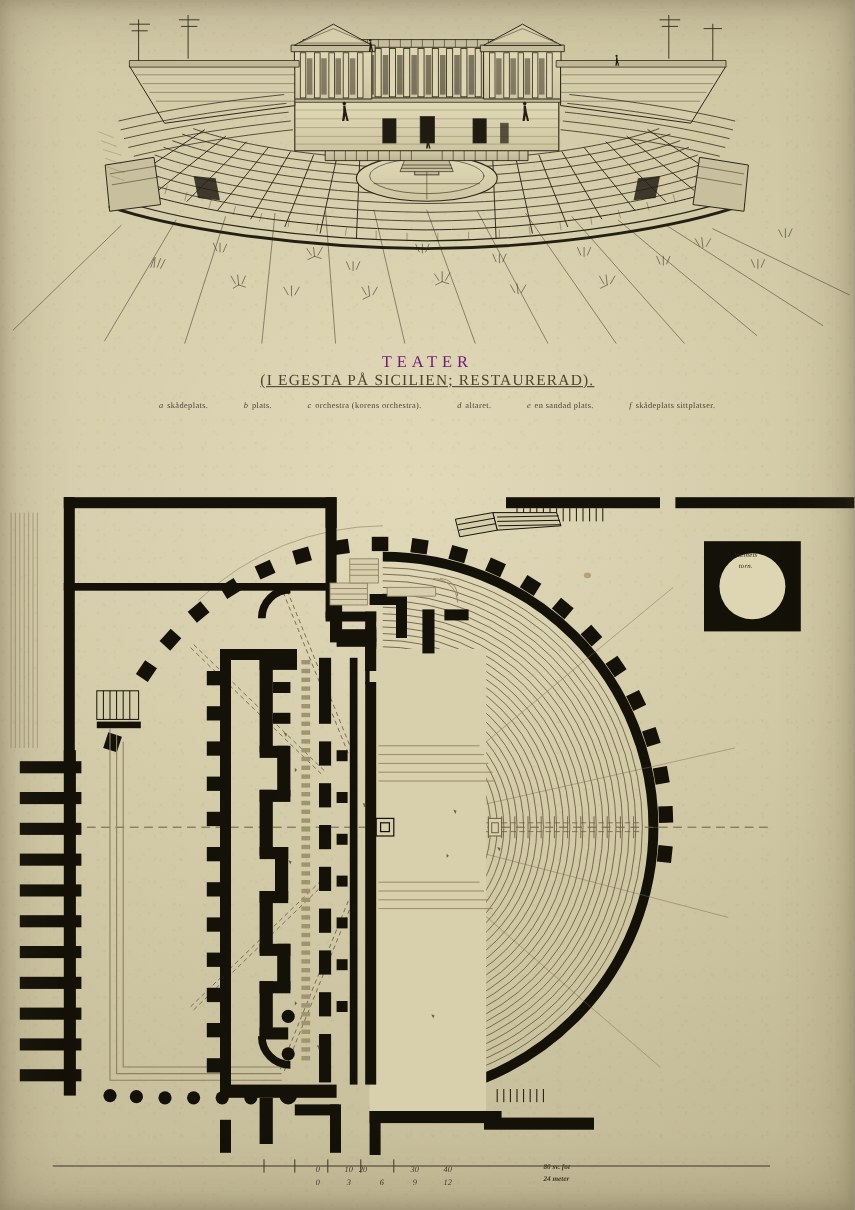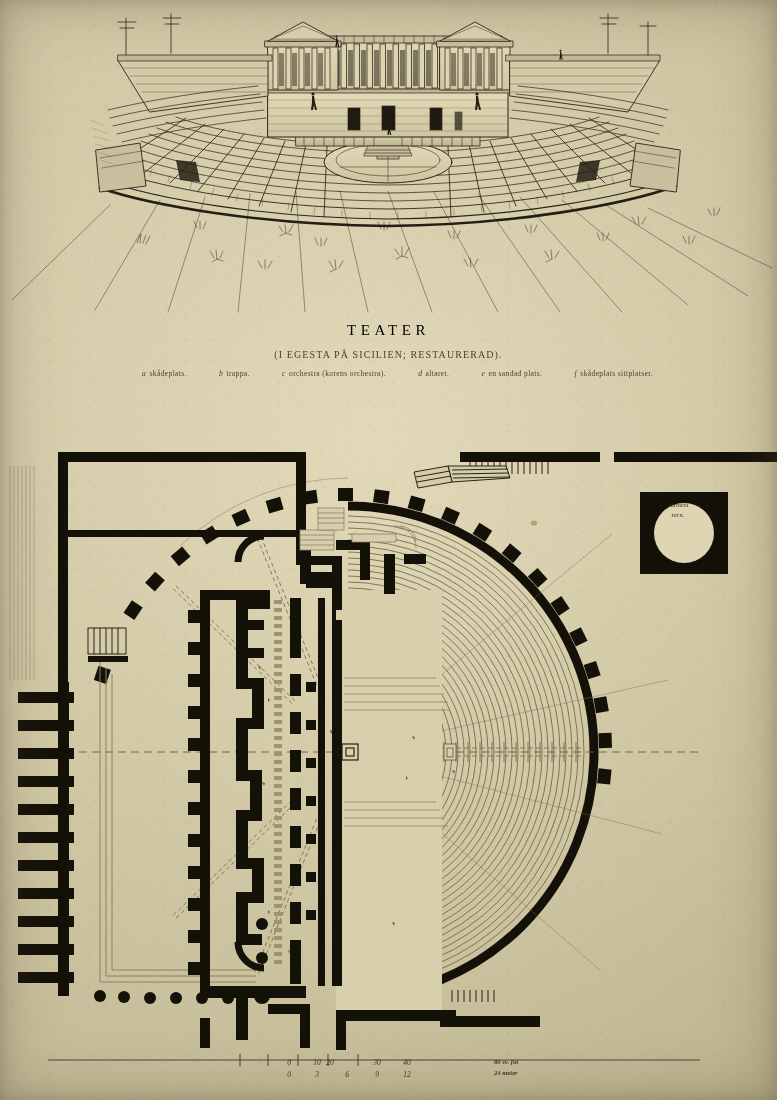--- a/index.html
+++ b/index.html
@@ -48,27 +48,28 @@
     left: 0; right: 0;
     top: 322px;
     text-align: center;
     color: #3a3224;
   }
   #title {
     font-size: 15px;
     letter-spacing: 4.5px;
     font-weight: 400;
     margin: 0;
-    color: #000000;
+    color: #701a75;
   }
   #subtitle {
-    font-size: 10px;
+    font-size: 14px;
     letter-spacing: 1.1px;
-    margin-top: 10px;
+    margin-top: 0;
     color: #4c4231;
+    text-decoration: underline;
   }
   #legend {
     font-size: 7.6px;
     letter-spacing: 0.35px;
     margin-top: 9px;
     color: #4c4231;
   }
   #legend .key { font-style: italic; padding-right: 1px; }
   #legend .entry { padding: 0 6px; white-space: nowrap; margin-left: 18px; }
 
@@ -459,21 +460,21 @@
                  M98,152 l15,5 M101,160 l12,4"></path>
       </g>
     </g>
   </svg>
 
   <div id="caption">
     <div id="title">TEATER</div>
     <div id="subtitle">(I EGESTA PÅ SICILIEN; RESTAURERAD).</div>
     <div id="legend">
       <span class="entry"><span class="key">a</span> <span>skådeplats.</span></span>
-      <span class="entry"><span class="key">b</span> <span>trappa.</span></span>
+      <span class="entry"><span class="key">b</span> <span>plats.</span></span>
       <span class="entry"><span class="key">c</span> <span>orchestra (korens orchestra).</span></span>
       <span class="entry"><span class="key">d</span> <span>altaret.</span></span>
       <span class="entry"><span class="key">e</span> <span>en sandad plats.</span></span>
       <span class="entry"><span class="key">f</span> <span>skådeplats sittplatser.</span></span>
     </div>
   </div>
 
   <svg class="svg-layer" style="top:430px;" width="777" height="670" viewBox="0 0 777 670">
     <defs>
       <clipPath id="planClip">

